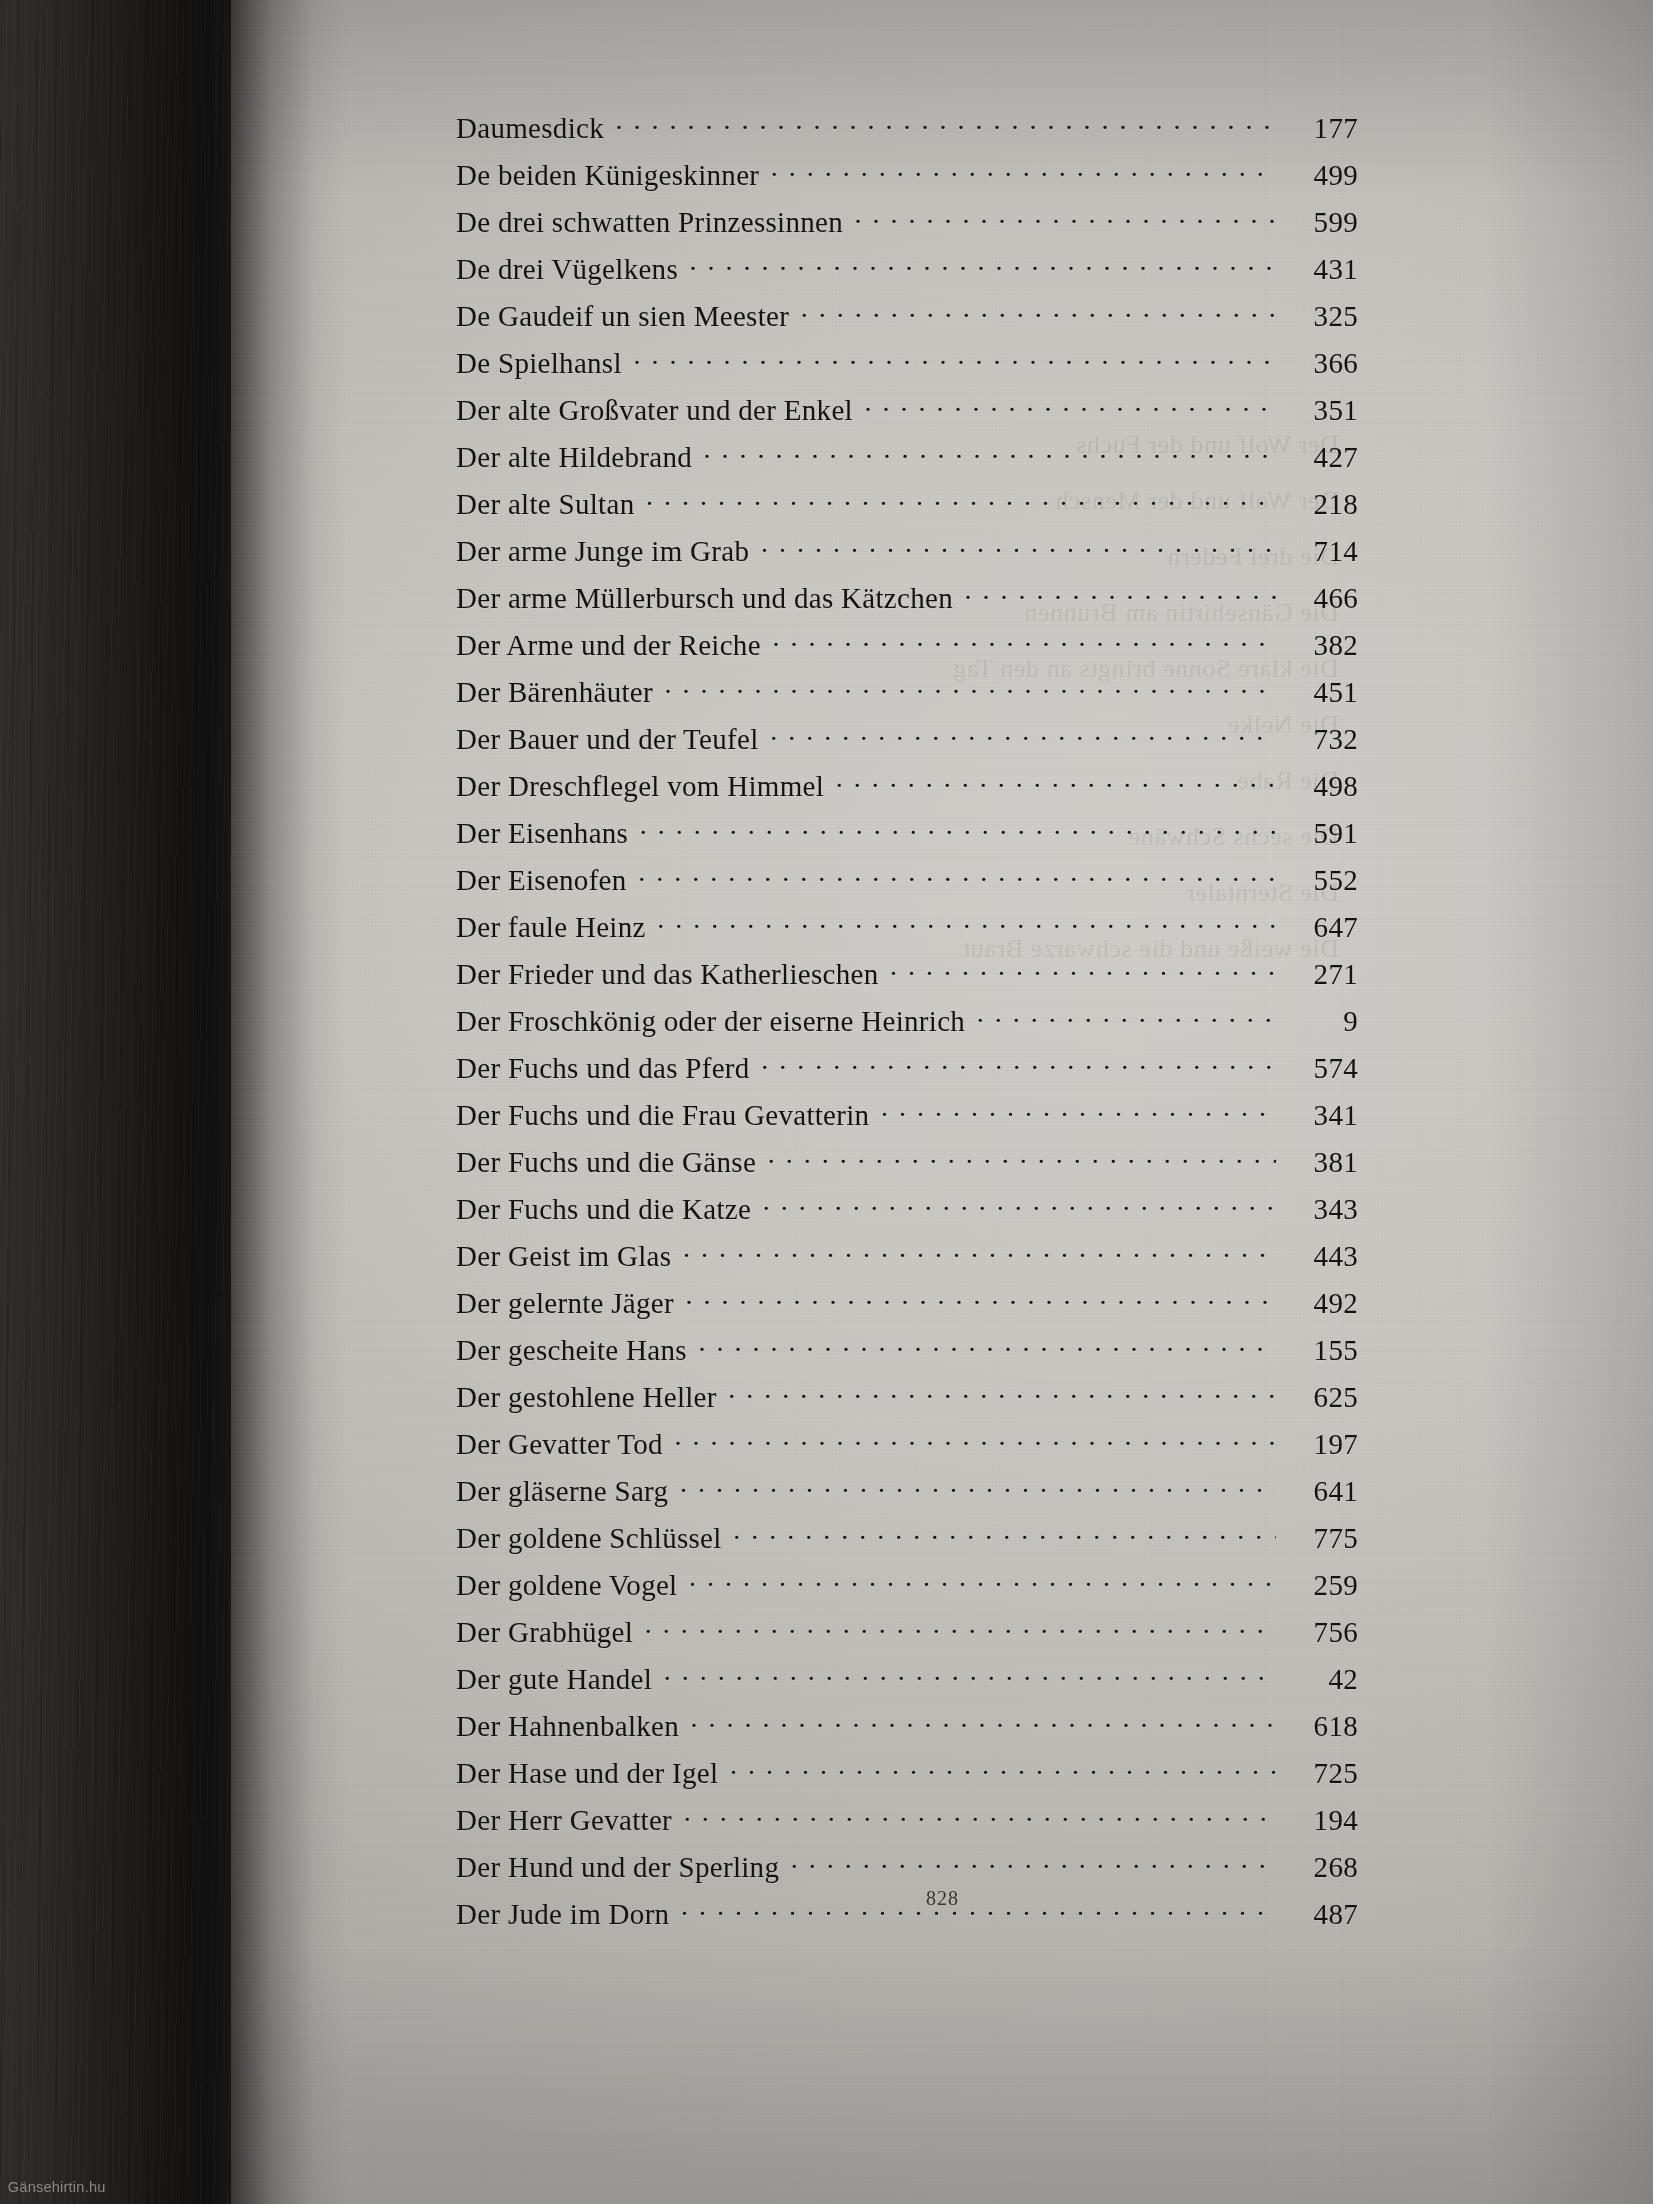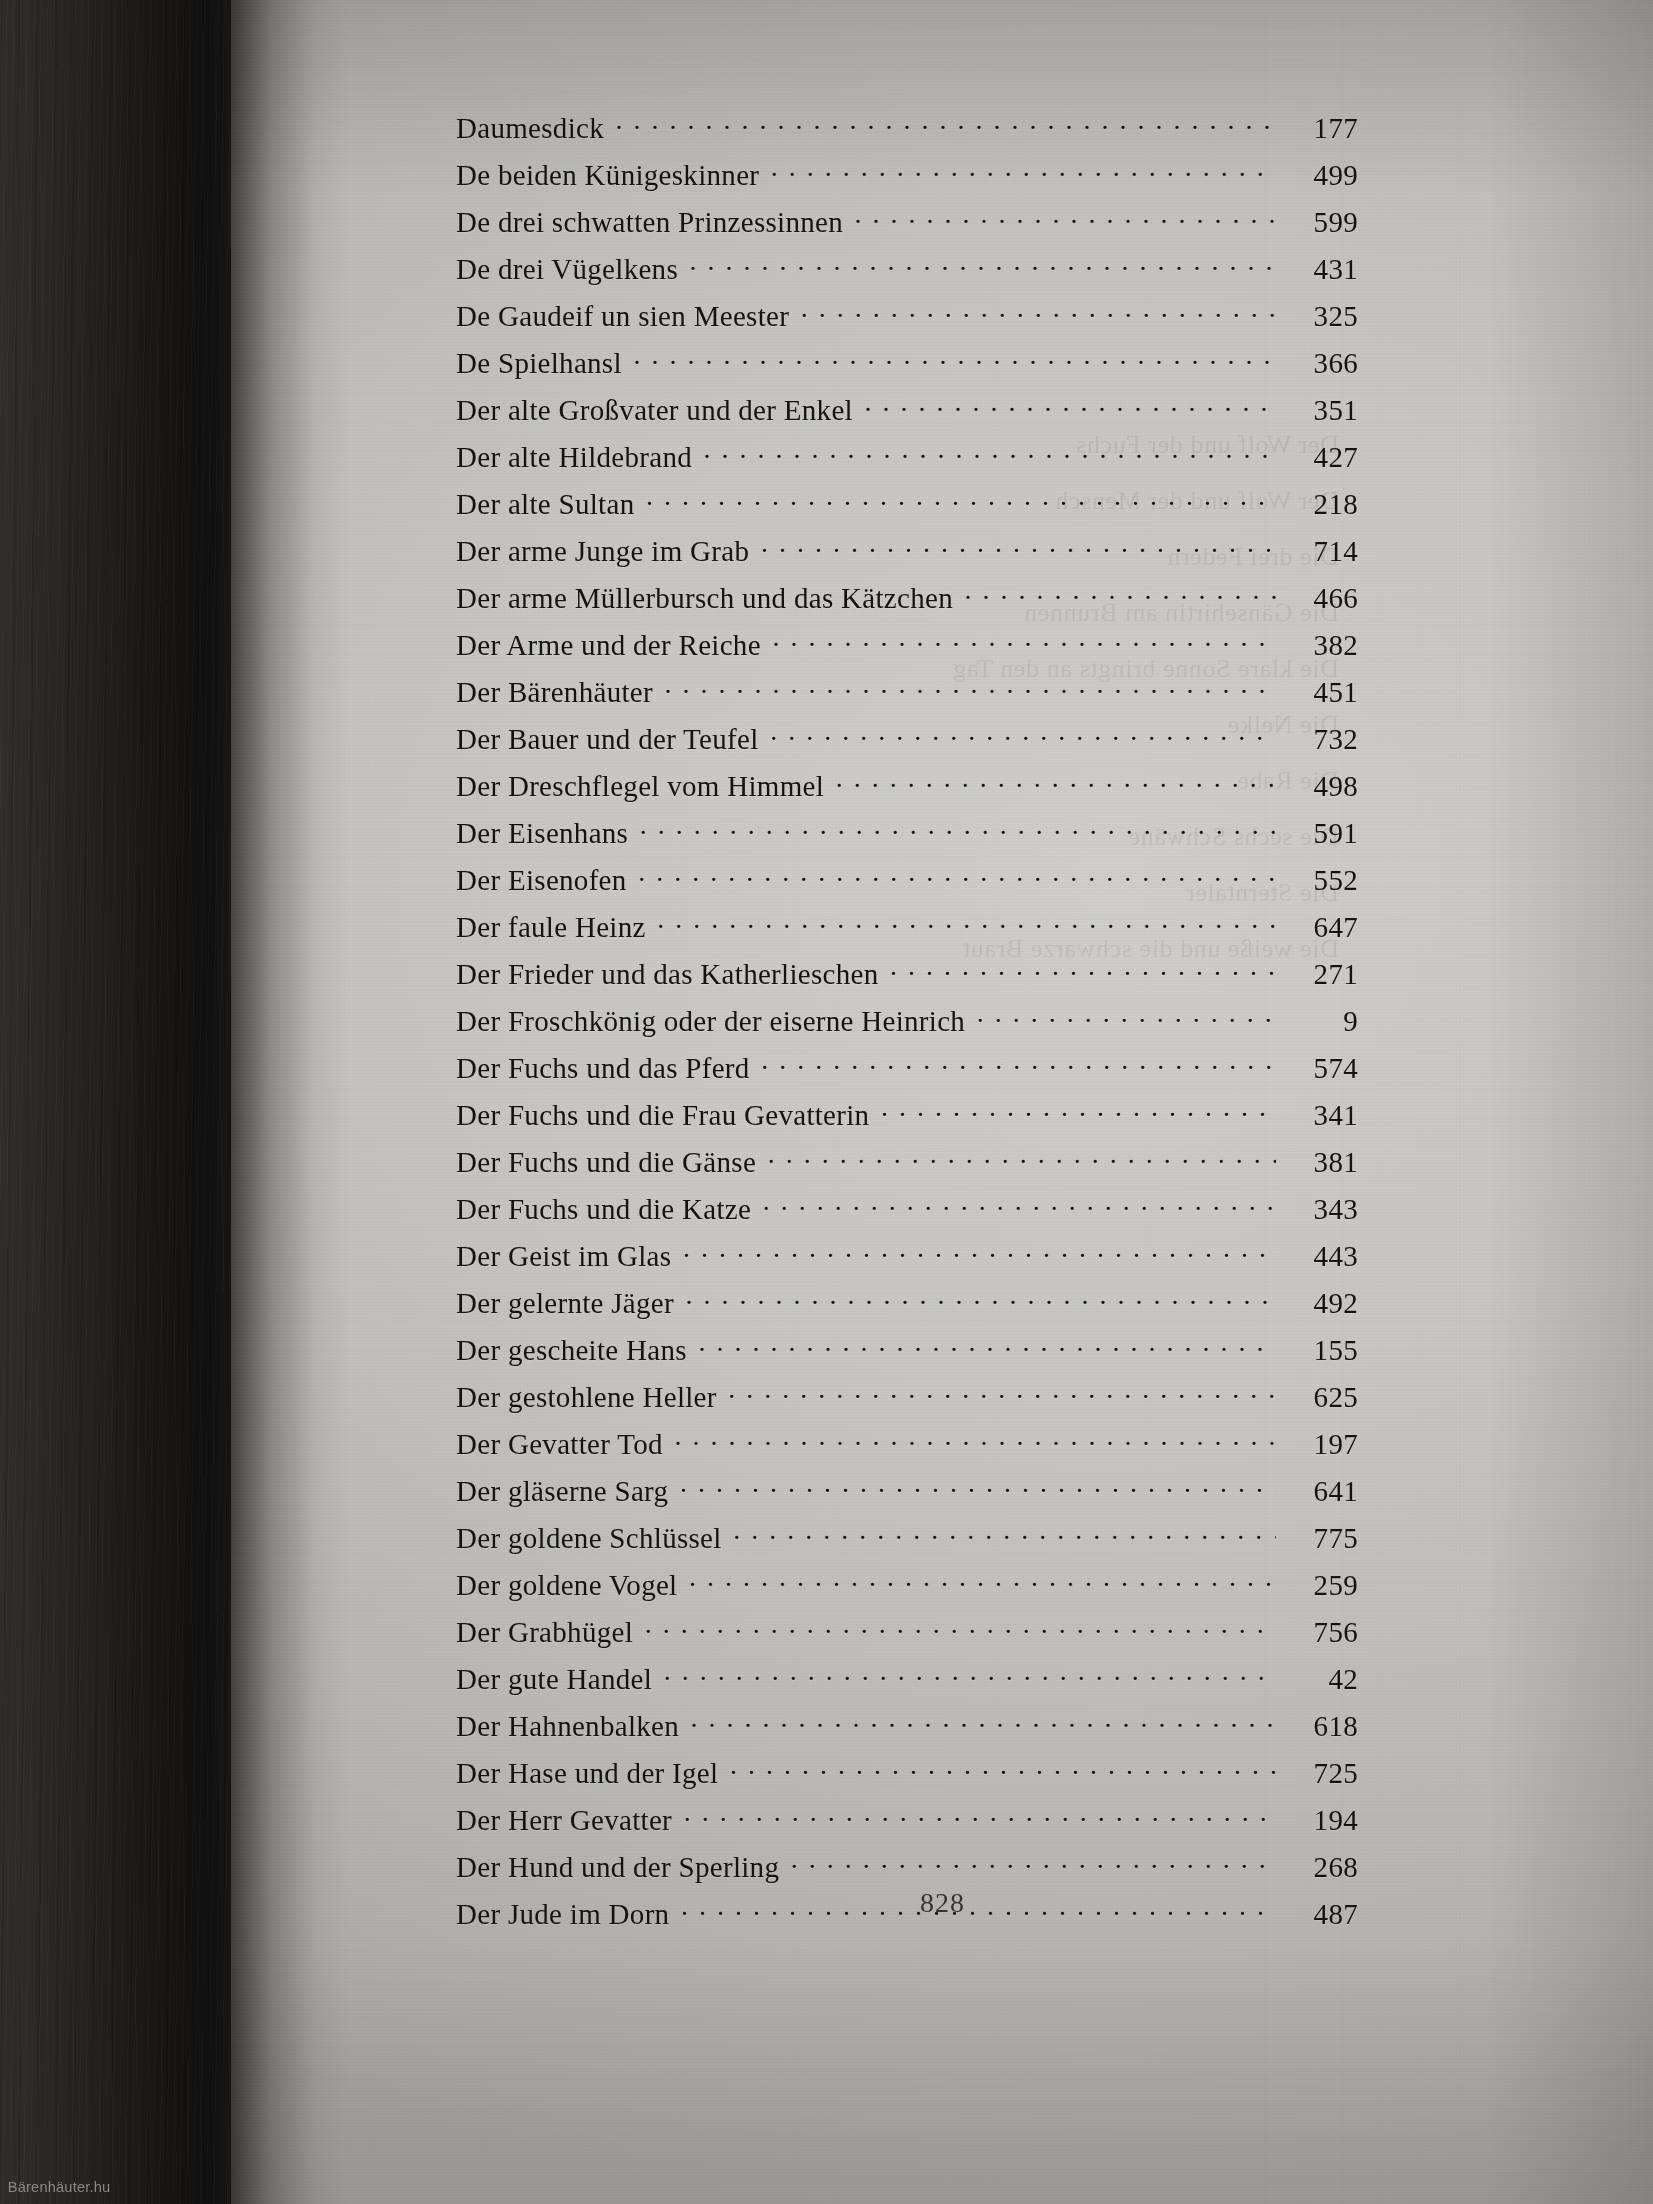--- a/index.html
+++ b/index.html
@@ -159,21 +159,21 @@
     white-space: nowrap;
   }
 
   .folio {
     position: absolute;
     top: 1887px;
     left: 231px;
     width: 1423px;
     text-align: center;
     color: #1a1714;
-    font-size: 28px;
+    font-size: 20px;
     letter-spacing: 1px;
     opacity: .82;
   }
 
   .watermark {
     position: absolute;
     left: 7.8px;
     bottom: 9.7px;
     color: #9c9a96;
     font-family: "Liberation Sans", sans-serif;
@@ -400,16 +400,16 @@
         <span class="toc-title">Der Jude im Dorn</span>
         <span class="toc-leader"></span>
         <span class="toc-page">487</span>
       </div>
     </div>
 
   <div class="paper-noise"></div>
   <div class="paper-vignette"></div>
 
   <div class="folio">828</div>
-  <div class="watermark">Bärenhäuter.hu</div>
+  <div class="watermark">Gänsehirtin.hu</div>
 
 </div>
 
 
 </body></html>

